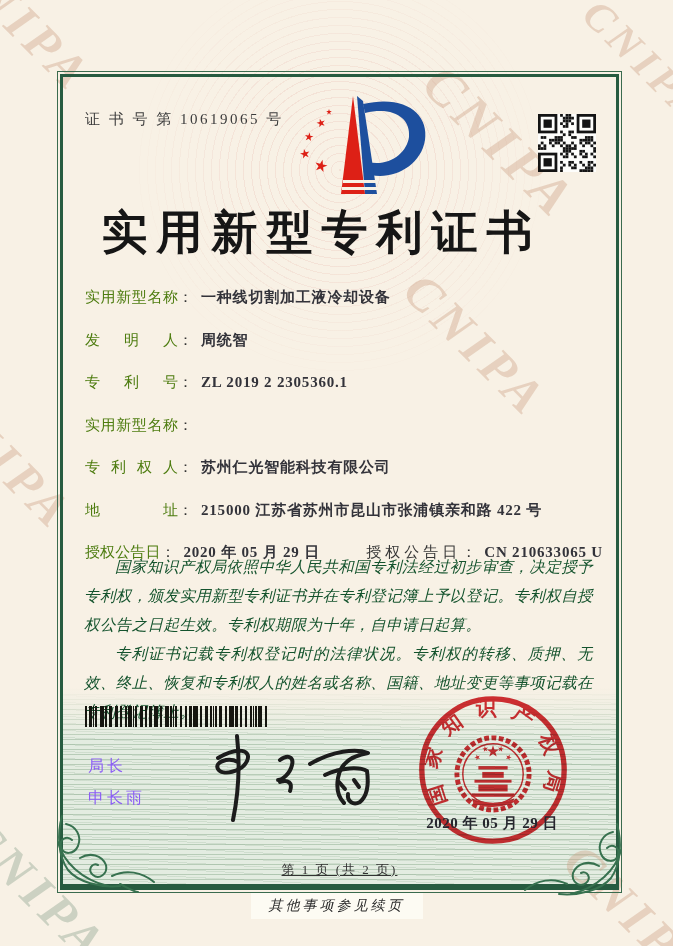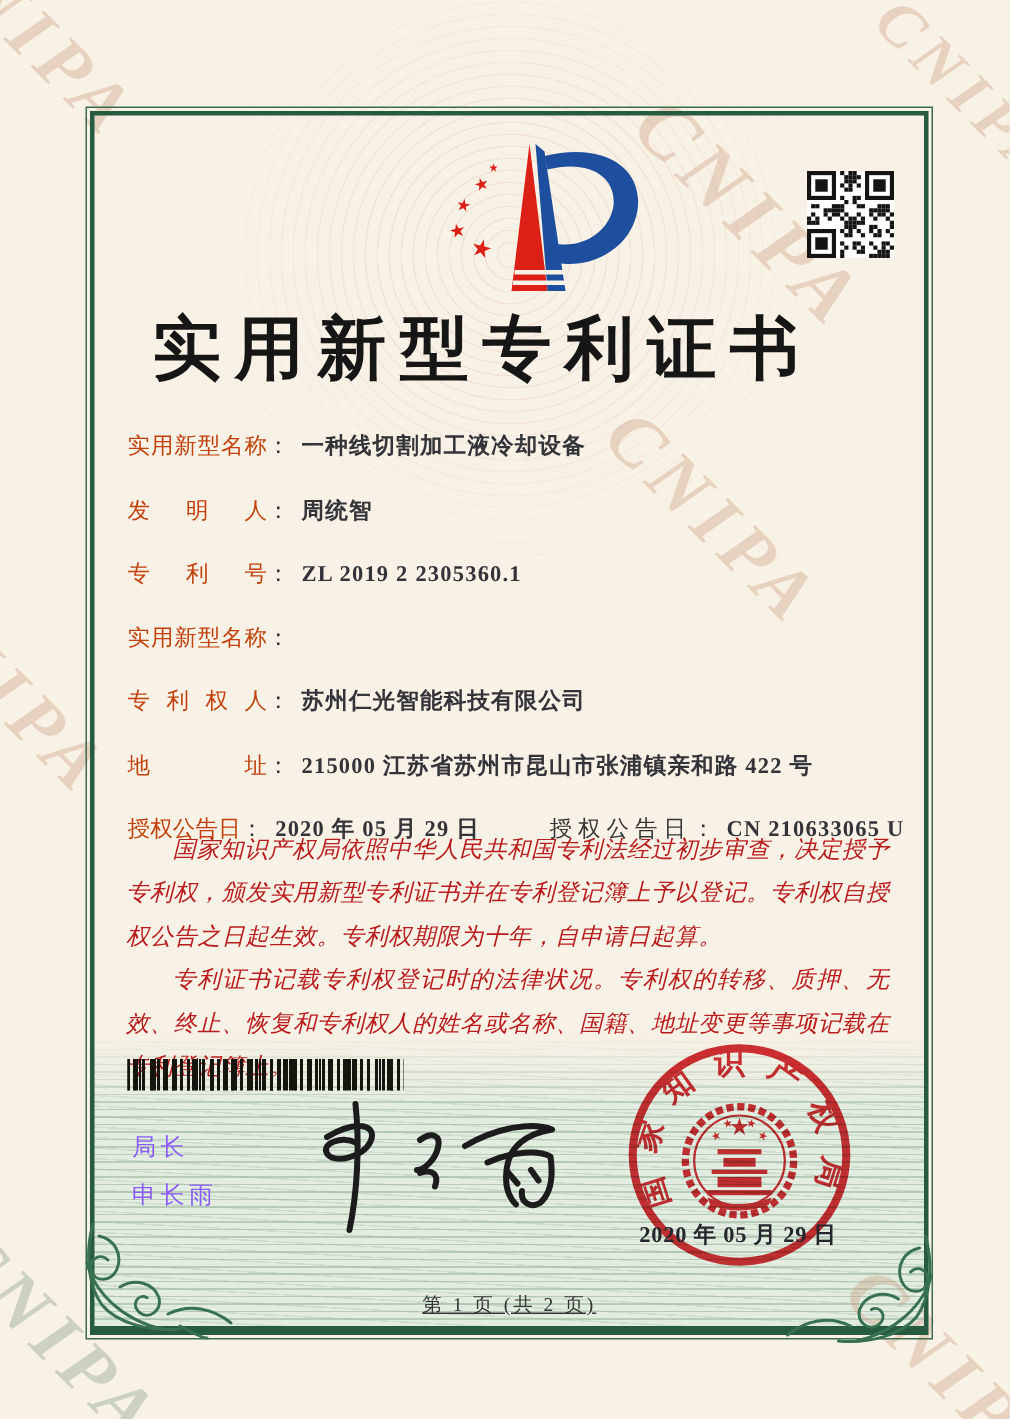--- a/index.html
+++ b/index.html
@@ -33,27 +33,27 @@
   
   .cert-no{position:absolute;left:85px;top:110px;z-index:5;font-size:15px;letter-spacing:2.5px;color:#3c3c3c;}
   .logo{position:absolute;left:283px;top:92px;z-index:5;}
   .qr{position:absolute;left:538px;top:114px;width:58px;height:58px;z-index:5;background:#fdfdfb;}
   .title{position:absolute;left:0;right:30px;top:202px;z-index:5;text-align:center;
      font-size:46px;font-weight:700;letter-spacing:9px;color:#161616;}
   
   .fields{position:absolute;left:85px;right:70px;top:288px;z-index:5;display:flex;flex-direction:column;gap:23.5px;
      font-size:15px;color:#363636;}
   .frow{display:flex;align-items:baseline;white-space:nowrap;}
-  .flabel{display:inline-block;width:93px;text-align:justify;text-align-last:justify;color:#c2410c;}
+  .flabel{display:inline-block;width:93px;text-align:justify;text-align-last:justify;color:#4d7c0f;}
   .fcolon{margin-right:8px;color:#333;}
   .fvalue{letter-spacing:.8px;color:#33333a;font-weight:bold;}
   .gsp{display:inline-block;width:57px;}
   
   .paras{position:absolute;left:84px;right:80px;top:552px;z-index:5;font-size:15.5px;line-height:29px;
-     text-align:justify;color:#b91c1c;font-style:italic;}
+     text-align:justify;color:#14532d;font-style:italic;}
   .para{text-indent:2em;margin:0;letter-spacing:.4px;}
   
   .barcode{position:absolute;left:85px;top:706px;width:184px;height:21px;z-index:5;
      background:
       repeating-linear-gradient(90deg,#15150f 0 2px, transparent 2px 5px),
       repeating-linear-gradient(90deg,#15150f 0 1px, transparent 1px 8px),
       repeating-linear-gradient(90deg, transparent 0 4px, #15150f 4px 6px, transparent 6px 13px);}
   
   .signer{position:absolute;left:88px;top:750px;z-index:5;font-family:"Liberation Sans","DejaVu Sans",sans-serif;
      font-size:16px;letter-spacing:3px;color:#8b5cf6;line-height:32px;}
@@ -103,20 +103,21 @@
   <svg class="orn orn-r" width="104" height="80" viewBox="0 0 104 80">
     <g fill="none" stroke="#37714f" stroke-width="2" stroke-linecap="round">
       <path d="M8,2 C3,20 4,42 14,56 C24,68 46,74 66,72"></path>
       <path d="M12,10 C22,12 28,22 24,32 C20,41 9,41 7,33 C5,25 13,21 18,26"></path>
       <path d="M26,44 C36,38 48,41 52,51 C54,60 45,66 39,61 C33,56 38,48 44,51"></path>
       <path d="M58,62 C72,55 88,58 100,68"></path>
       <path d="M4,28 C9,48 28,66 54,72"></path>
     </g>
   </svg>
 
+  <div class="cert-no">证 书 号 第 10619065 号</div>
 
   <svg class="logo" width="155" height="108" viewBox="0 0 155 108">
     <defs>
       <path id="st" d="M0,-1 L0.2245,-0.309 0.9511,-0.309 0.3633,0.118 0.5878,0.809 0,0.382 -0.5878,0.809 -0.3633,0.118 -0.9511,-0.309 -0.2245,-0.309 Z"></path>
     </defs>
     <path d="M80,12 C122,2 146,22 142,48 C138,74 110,88 88,83 L85,70 C106,75 124,61 126,45 C128,26 110,14 82,21 Z" fill="#1d4f9e"></path>
     <polygon points="70,4 58,102 82,102" fill="#dd2016"></polygon>
     <polygon points="74,4 80,9 94,102 82,102" fill="#1d4f9e"></polygon>
     <rect x="60" y="88" width="34" height="3" fill="#f8f1e5"></rect>
     <rect x="59" y="95" width="36" height="3" fill="#f8f1e5"></rect>
@@ -343,14 +344,17 @@
         <rect x="65" y="95" width="30" height="7"></rect>
         <rect x="58" y="104" width="44" height="3.5"></rect>
         <path d="M58,109 q22,9 44,0 l-2,5 q-20,8 -40,0 z"></path>
       </g>
     </g>
   </svg>
   <div class="seal-date">2020 年 05 月 29 日</div>
 
   <div class="pagenum">第 1 页 (共 2 页)</div>
 
+  <div class="note-wrap">
+    <span class="note">其他事项参见续页</span>
+  </div>
 
 </div>
 
 </body></html>

